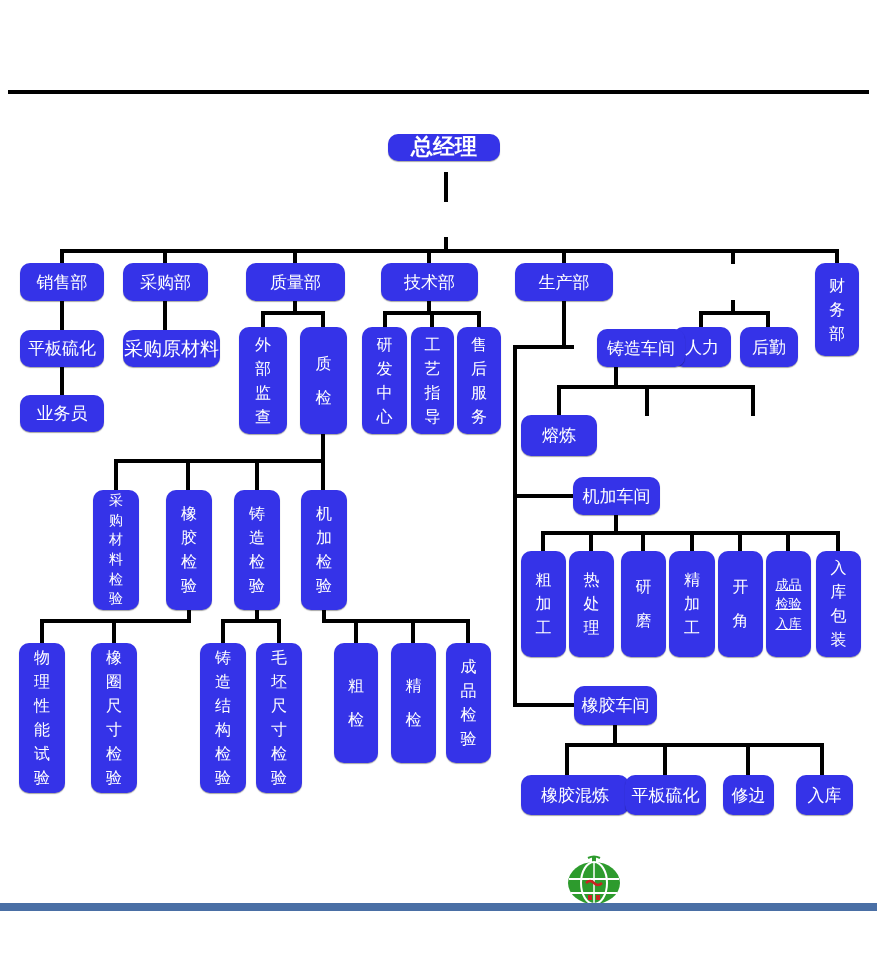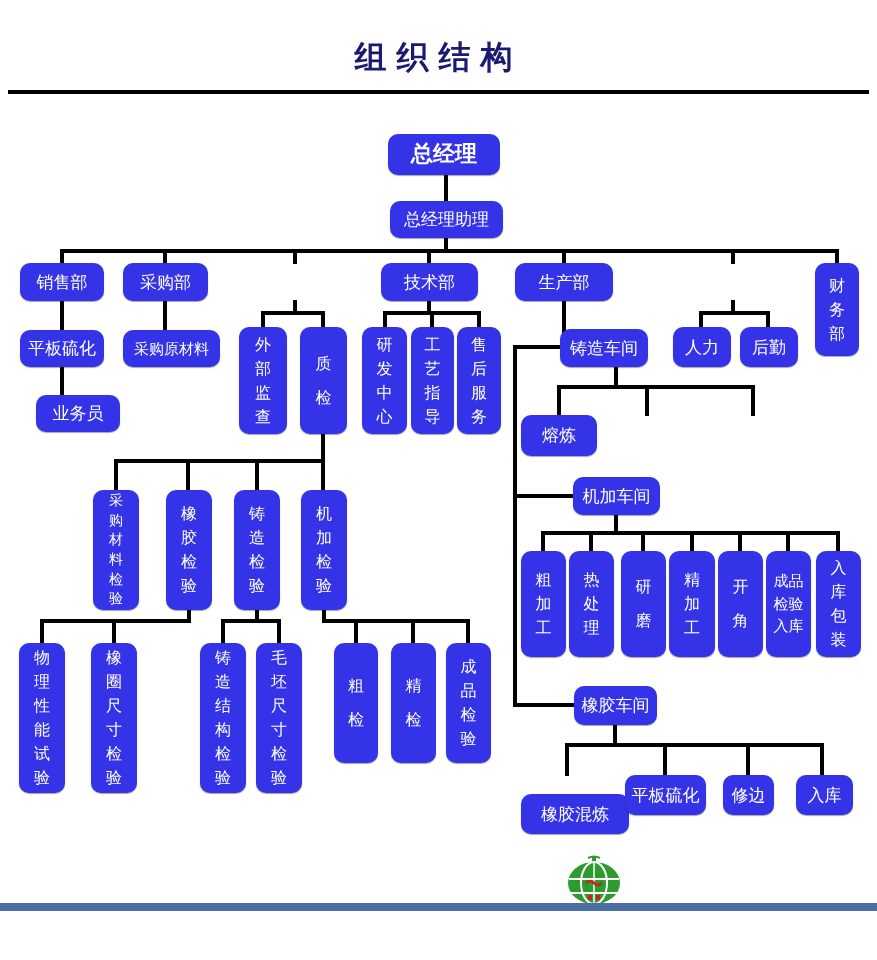--- a/index.html
+++ b/index.html
@@ -16,34 +16,33 @@
   .node{
     position:absolute;background:#3533e8;color:#ffffff;border-radius:10px;
     display:flex;align-items:center;justify-content:center;text-align:center;
     font-size:17px;line-height:1.2;white-space:pre-line;
     box-shadow:0 1px 1px rgba(0,0,0,0.35);
   }
   .node.big{font-size:22px;font-weight:bold;}
   .node.v{font-size:16px;line-height:1.5;}
   .node.sp{line-height:2.1;}
   .node.v6s{font-size:14px;line-height:1.4;}
-  .node.f13{font-size:15px;line-height:1.5;}
+  .node.f13{font-size:13px;line-height:1.5;text-decoration:underline;}
   .footer-bar{position:absolute;left:0;top:903px;width:877px;height:8px;background:#4a6fa5;}
   .company{
     position:absolute;left:630px;top:868px;font-size:22px;font-weight:bold;color:#333333;
     letter-spacing:1px;
   }
   .logo{position:absolute;left:566px;top:855px;width:56px;height:50px;}
 </style>
 </head>
 <body>
 
 <div id="stage">
 
-  <div class="page-title">组织结构</div>
   <div class="hr-black" style="left:8px;top:90px;width:861px;height:4px"></div>
 
   <div class="ln" style="left:444px;top:172px;width:4px;height:30px"></div>
   <div class="ln" style="left:444px;top:237px;width:4px;height:14px"></div>
   <div class="ln" style="left:60px;top:249px;width:779px;height:4px"></div>
   <div class="ln" style="left:60px;top:249px;width:4px;height:15px"></div>
   <div class="ln" style="left:163px;top:249px;width:4px;height:15px"></div>
   <div class="ln" style="left:293px;top:249px;width:4px;height:15px"></div>
   <div class="ln" style="left:427px;top:249px;width:4px;height:15px"></div>
   <div class="ln" style="left:562px;top:249px;width:4px;height:15px"></div>
@@ -103,53 +102,53 @@
   <div class="ln" style="left:255px;top:609px;width:4px;height:13px"></div>
   <div class="ln" style="left:221px;top:619px;width:60px;height:4px"></div>
   <div class="ln" style="left:221px;top:619px;width:4px;height:25px"></div>
   <div class="ln" style="left:277px;top:619px;width:4px;height:25px"></div>
   <div class="ln" style="left:322px;top:609px;width:4px;height:13px"></div>
   <div class="ln" style="left:322px;top:619px;width:148px;height:4px"></div>
   <div class="ln" style="left:354px;top:619px;width:4px;height:25px"></div>
   <div class="ln" style="left:411px;top:619px;width:4px;height:25px"></div>
   <div class="ln" style="left:466px;top:619px;width:4px;height:25px"></div>
 
-  <div class="node big" style="left:388px;top:134px;width:112px;height:41px">总经理</div>
-  <div class="node" style="left:390px;top:201px;width:113px;height:37px">总经理助理</div>
+  <div class="node big" style="left:388px;top:134px;width:112px;height:27px">总经理</div>
   <div class="node" style="left:20px;top:263px;width:84px;height:38px">销售部</div>
   <div class="node" style="left:123px;top:263px;width:85px;height:38px">采购部</div>
+  <div class="node" style="left:246px;top:263px;width:99px;height:38px">质量部</div>
   <div class="node" style="left:515px;top:263px;width:98px;height:38px">生产部</div>
   <div class="node" style="left:381px;top:263px;width:97px;height:38px">技术部</div>
   <div class="node v" style="left:815px;top:263px;width:44px;height:93px">财
 务
 部</div>
   <div class="node" style="left:20px;top:330px;width:84px;height:37px">平板硫化</div>
-  <div class="node" style="left:36px;top:395px;width:84px;height:37px">业务员</div>
-  <div class="node" style="left:123px;top:330px;width:97px;height:37px;font-size:15px">采购原材料</div>
+  <div class="node" style="left:20px;top:395px;width:84px;height:37px">业务员</div>
+  <div class="node" style="left:123px;top:330px;width:97px;height:37px;font-size:19px">采购原材料</div>
   <div class="node v" style="left:239px;top:327px;width:48px;height:107px">外
 部
 监
 查</div>
   <div class="node v sp" style="left:300px;top:327px;width:47px;height:107px">质
 检</div>
   <div class="node v" style="left:362px;top:327px;width:45px;height:107px">研
 发
 中
 心</div>
   <div class="node v" style="left:411px;top:327px;width:43px;height:107px">工
 艺
 指
 导</div>
   <div class="node v" style="left:457px;top:327px;width:44px;height:107px">售
 后
 服
 务</div>
   <div class="node" style="left:673px;top:327px;width:58px;height:40px">人力</div>
   <div class="node" style="left:740px;top:327px;width:58px;height:40px">后勤</div>
-  <div class="node" style="left:560px;top:329px;width:88px;height:38px">铸造车间</div>
+  <div class="node" style="left:597px;top:329px;width:88px;height:38px">铸造车间</div>
   <div class="node" style="left:521px;top:415px;width:76px;height:41px">熔炼</div>
   <div class="node" style="left:573px;top:477px;width:87px;height:38px">机加车间</div>
   <div class="node v" style="left:521px;top:551px;width:45px;height:106px">粗
 加
 工</div>
   <div class="node v" style="left:569px;top:551px;width:45px;height:106px">热
 处
 理</div>
   <div class="node v sp" style="left:621px;top:551px;width:45px;height:106px">研
 磨</div>
@@ -159,21 +158,21 @@
   <div class="node v sp" style="left:718px;top:551px;width:45px;height:106px">开
 角</div>
   <div class="node f13" style="left:766px;top:551px;width:45px;height:106px">成品
 检验
 入库</div>
   <div class="node v" style="left:816px;top:551px;width:45px;height:106px">入
 库
 包
 装</div>
   <div class="node" style="left:574px;top:686px;width:83px;height:39px">橡胶车间</div>
-  <div class="node" style="left:521px;top:794px;width:108px;height:40px">橡胶混炼</div>
+  <div class="node" style="left:521px;top:775px;width:108px;height:40px">橡胶混炼</div>
   <div class="node" style="left:625px;top:775px;width:81px;height:40px">平板硫化</div>
   <div class="node" style="left:723px;top:775px;width:51px;height:40px">修边</div>
   <div class="node" style="left:796px;top:775px;width:57px;height:40px">入库</div>
   <div class="node v6s" style="left:93px;top:490px;width:46px;height:120px">采
 购
 材
 料
 检
 验</div>
   <div class="node v" style="left:166px;top:490px;width:46px;height:120px">橡

